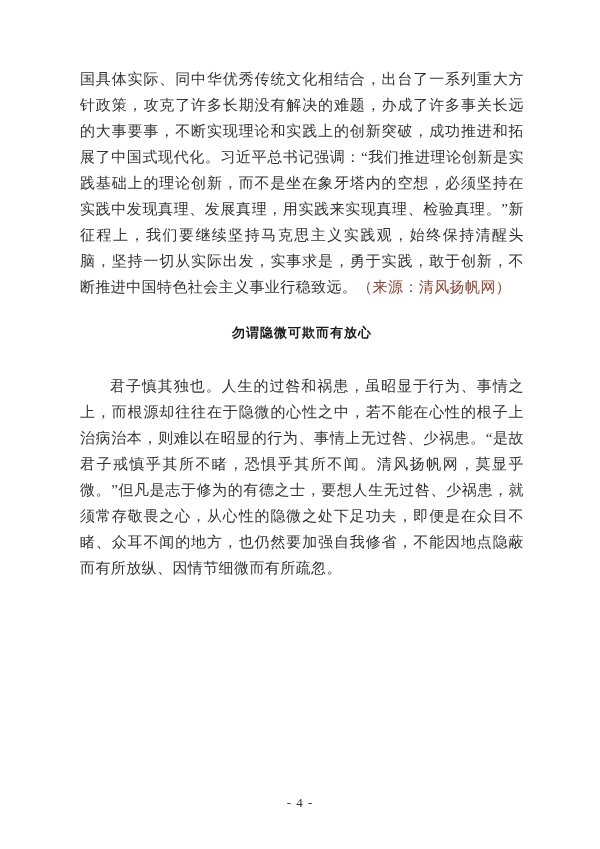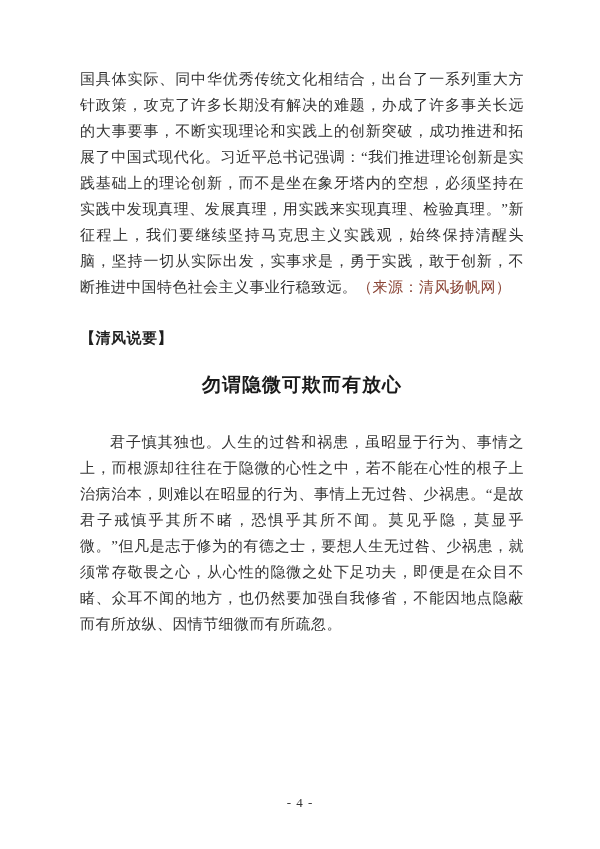--- a/index.html
+++ b/index.html
@@ -33,21 +33,21 @@
   .section-header {
     margin-top: 29px;
     font-size: 15px;
     font-weight: bold;
     color: #1f1f1f;
     letter-spacing: 0.5px;
   }
   .article-title {
     margin-top: 24px;
     margin-bottom: 31px;
-    font-size: 19px;
+    font-size: 13px;
     font-weight: bold;
     color: #1a1a1a;
     text-align: center;
     letter-spacing: 1px;
   }
   .page-number {
     position: absolute;
     left: 0;
     bottom: 38px;
     width: 100%;
@@ -57,22 +57,21 @@
     letter-spacing: 1px;
   }
 </style>
 </head>
 <body>
 
 <div class="page">
 
   <p class="body-text continuation"><span>国具体实际、同中华优秀传统文化相结合，出台了一系列重大方针政策，攻克了许多长期没有解决的难题，办成了许多事关长远的大事要事，不断实现理论和实践上的创新突破，成功推进和拓展了中国式现代化。习近平总书记强调：“我们推进理论创新是实践基础上的理论创新，而不是坐在象牙塔内的空想，必须坚持在实践中发现真理、发展真理，用实践来实现真理、检验真理。”新征程上，我们要继续坚持马克思主义实践观，始终保持清醒头脑，坚持一切从实际出发，实事求是，勇于实践，敢于创新，不断推进中国特色社会主义事业行稳致远。</span><span class="source">（来源：清风扬帆网）</span></p>
 
-  <p class="section-header">【清风说要】</p>
 
   <h1 class="article-title">勿谓隐微可欺而有放心</h1>
 
 
-  <p class="body-text indent">君子慎其独也。人生的过咎和祸患，虽昭显于行为、事情之上，而根源却往往在于隐微的心性之中，若不能在心性的根子上治病治本，则难以在昭显的行为、事情上无过咎、少祸患。“是故君子戒慎乎其所不睹，恐惧乎其所不闻。莫见乎隐，莫显乎微。”但凡是志于修为的有德之士，要想人生无过咎、少祸患，就须常存敬畏之心，从心性的隐微之处下足功夫，即便是在众目不睹、众耳不闻的地方，也仍然要加强自我修省，不能因地点隐蔽而有所放纵、因情节细微而有所疏忽。</p>
+  <p class="body-text indent">君子慎其独也。人生的过咎和祸患，虽昭显于行为、事情之上，而根源却往往在于隐微的心性之中，若不能在心性的根子上治病治本，则难以在昭显的行为、事情上无过咎、少祸患。“是故君子戒慎乎其所不睹，恐惧乎其所不闻。清风扬帆网，莫显乎微。”但凡是志于修为的有德之士，要想人生无过咎、少祸患，就须常存敬畏之心，从心性的隐微之处下足功夫，即便是在众目不睹、众耳不闻的地方，也仍然要加强自我修省，不能因地点隐蔽而有所放纵、因情节细微而有所疏忽。</p>
 
   <div class="page-number">- 4 -</div>
 
 </div>
 
 </body></html>

